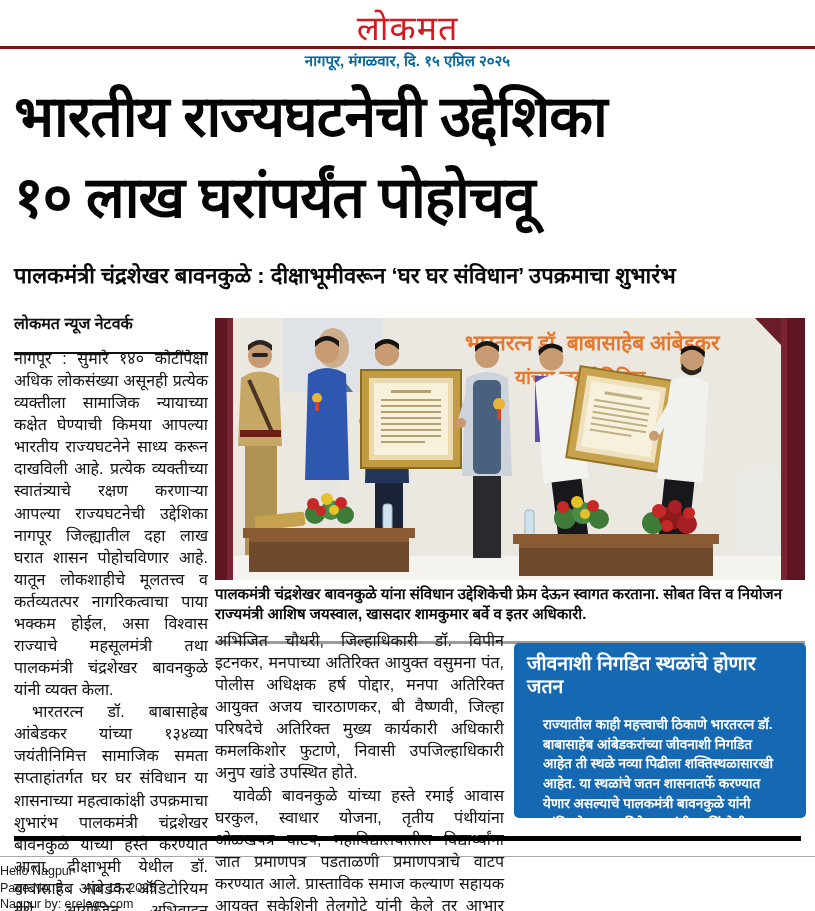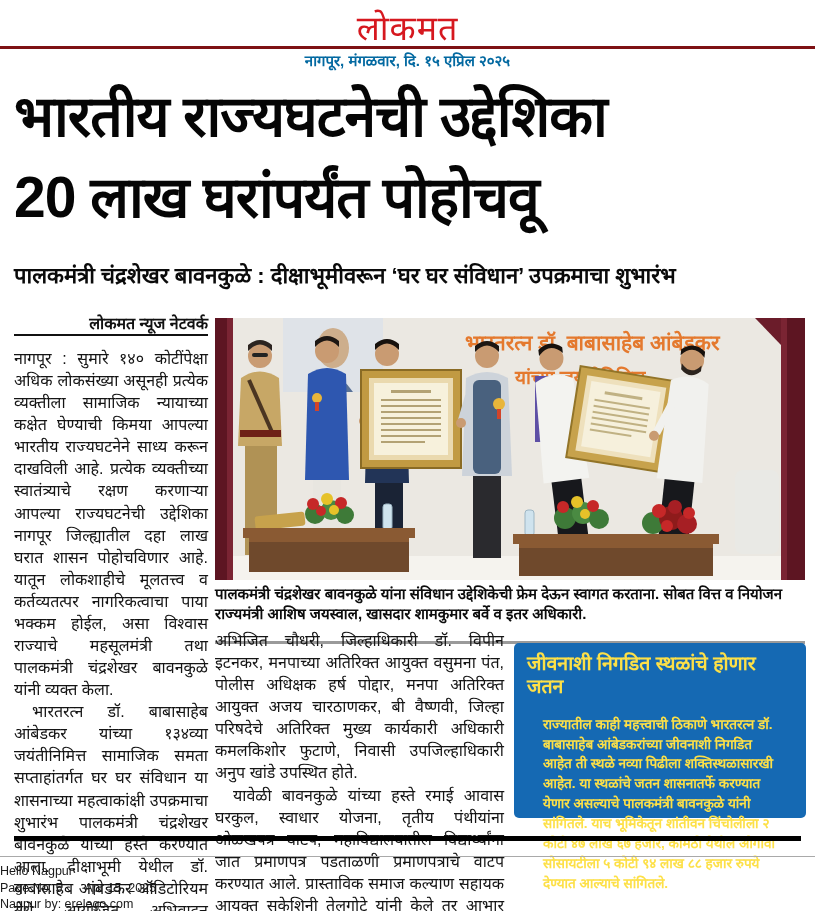--- a/index.html
+++ b/index.html
@@ -10,37 +10,37 @@
         font-size:34px;font-weight:normal;color:#d6181f;letter-spacing:1px;}
   .head-rule{position:absolute;top:46px;left:0;width:100%;height:3px;background:#7e1114;}
   .dateline{position:absolute;top:50px;left:0;width:100%;text-align:center;
         font-size:15px;font-weight:bold;color:#0369a1;}
   
   .headline{position:absolute;top:68px;left:14px;width:789px;
         font-size:57px;line-height:1.42;font-weight:bold;color:#050505;letter-spacing:-1px;margin-top:8px;}
   .subheadline{position:absolute;top:262px;left:14px;width:789px;
         font-size:22px;line-height:1.3;font-weight:bold;color:#0a0a0a;}
   
-  .byline{position:absolute;top:312px;left:14px;width:194px;text-align:right;
-        font-size:16px;font-weight:bold;color:#111;border-bottom:2px solid #111;padding-bottom:0;}
+  .byline{position:absolute;top:312px;left:14px;width:194px;text-align:left;
+        font-size:16px;font-weight:bold;color:#111;border-bottom:2px solid #111;padding-bottom:18px;}
   
   .bodycol{position:absolute;font-size:16px;line-height:1.38;text-align:justify;color:#141414;}
   .col1{top:348px;left:14px;width:194px;}
   .col2{top:630px;left:215px;width:289px;}
   .bodycol p{margin:0;}
   .bodycol p.indent{text-indent:18px;}
   .loc{font-weight:normal;}
   
   .photo{position:absolute;top:318px;left:215px;width:590px;height:262px;}
   .caption{position:absolute;top:584px;left:215px;width:590px;
         font-size:15px;font-weight:bold;line-height:1.32;color:#0c0c0c;
         border-bottom:3px solid #9a9a9a;padding-bottom:17px;}
   
   .bluebox{position:absolute;top:643px;left:514px;width:292px;height:175px;
-        background:#1569b3;border-radius:5px;color:#fde047;padding:9px 13px;box-sizing:border-box;}
+        background:#1569b3;border-radius:5px;color:#ffffff;padding:9px 13px;box-sizing:border-box;}
   .bluebox h3{margin:0 0 7px 0;font-size:19.5px;line-height:1.2;font-weight:bold;}
   .bluebox p{margin:16px;font-size:13.6px;line-height:1.46;font-weight:bold;}
   
   .thick-rule{position:absolute;top:836px;left:14px;width:787px;height:5px;background:#000;}
   .thin-rule{position:absolute;top:856px;left:0;width:815px;height:1px;background:#a9a9a9;}
   .footer{position:absolute;top:863px;left:0;width:100%;text-align:left;
         font-size:12.5px;line-height:1.32;color:#1a1a1a;}
   .footer .row2 span{display:inline-block;}
   .footer .row2 .gap{width:22px;}
   svg text{font-family:"Liberation Sans","DejaVu Sans",sans-serif;}
@@ -49,21 +49,21 @@
 <body>
 
 <div class="page">
 
   <div class="logo">लोकमत</div>
   <div class="head-rule"></div>
   <div class="dateline">नागपूर, मंगळवार, दि. १५ एप्रिल २०२५</div>
 
   <div class="headline">
     <div>भारतीय राज्यघटनेची उद्देशिका</div>
-    <div>20 लाख घरांपर्यंत पोहोचवू</div>
+    <div>१० लाख घरांपर्यंत पोहोचवू</div>
   </div>
   <div class="subheadline">पालकमंत्री चंद्रशेखर बावनकुळे : दीक्षाभूमीवरून ‘घर घर संविधान’ उपक्रमाचा शुभारंभ</div>
 
   <div class="byline">लोकमत न्यूज नेटवर्क</div>
 
   <div class="bodycol col1">
     <p><b class="loc">नागपूर :</b> <span>सुमारे १४० कोटींपेक्षा अधिक लोकसंख्या असूनही प्रत्येक व्यक्तीला सामाजिक न्यायाच्या कक्षेत घेण्याची किमया आपल्या भारतीय राज्यघटनेने साध्य करून दाखविली आहे. प्रत्येक व्यक्तीच्या स्वातंत्र्याचे रक्षण करणाऱ्या आपल्या राज्यघटनेची उद्देशिका नागपूर जिल्ह्यातील दहा लाख घरात शासन पोहोचविणार आहे. यातून लोकशाहीचे मूलतत्त्व व कर्तव्यतत्पर नागरिकत्वाचा पाया भक्कम होईल, असा विश्वास राज्याचे महसूलमंत्री तथा पालकमंत्री चंद्रशेखर बावनकुळे यांनी व्यक्त केला.</span></p>
     <p class="indent">भारतरत्न डॉ. बाबासाहेब आंबेडकर यांच्या १३४व्या जयंतीनिमित्त सामाजिक समता सप्ताहांतर्गत घर घर संविधान या शासनाच्या महत्वाकांक्षी उपक्रमाचा शुभारंभ पालकमंत्री चंद्रशेखर बावनकुळे यांच्या हस्ते करण्यात आला. दीक्षाभूमी येथील डॉ. बाबासाहेब आंबेडकर ऑडिटोरियम येथे आयोजित अभिवादन कार्यक्रमात ते बोलत होते. यावेळी वित्त व नियोजन राज्यमंत्री आशिष जयस्वाल, खासदार शामकुमार बर्वे, महाराष्ट्र राज्य सफाई कर्मचारी आयोगाचे अध्यक्ष शेरसिंग डागोर, पोलिस आयुक्त डॉ. रवींद्रकुमार सिंगल, मनपा आयुक्त डॉ.</p>
   </div>
 

